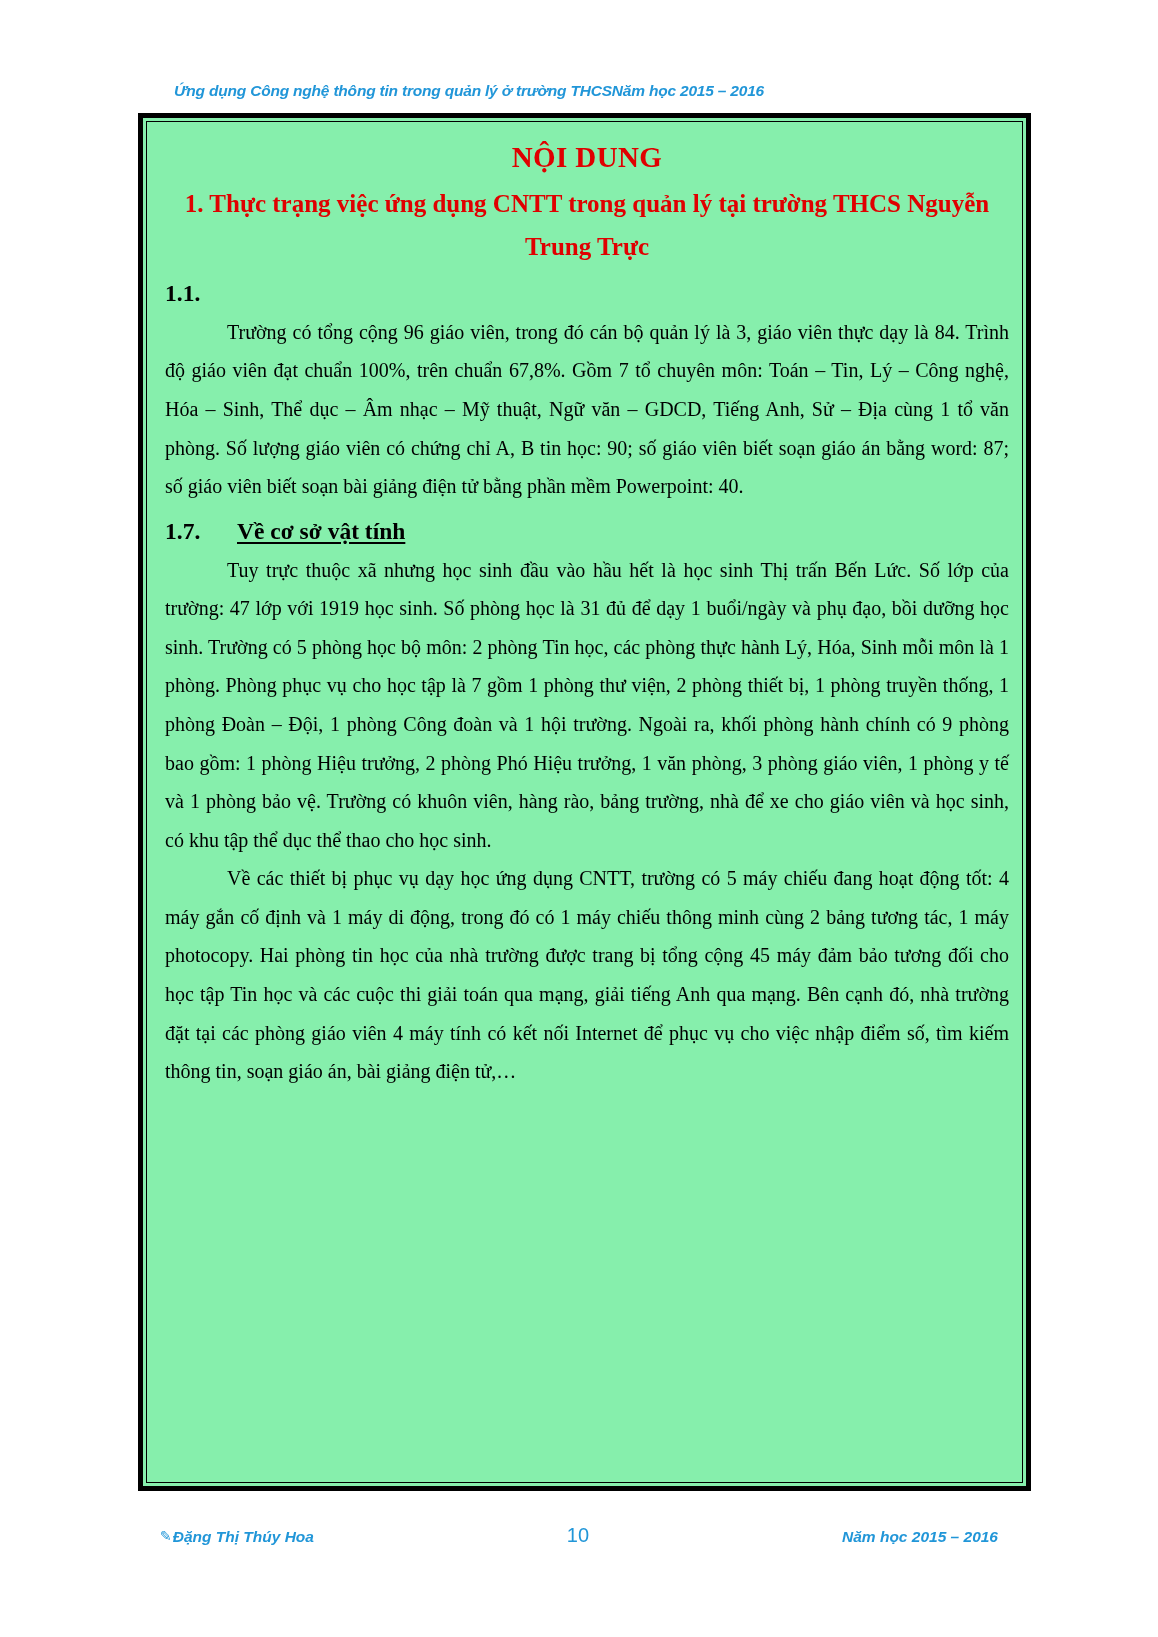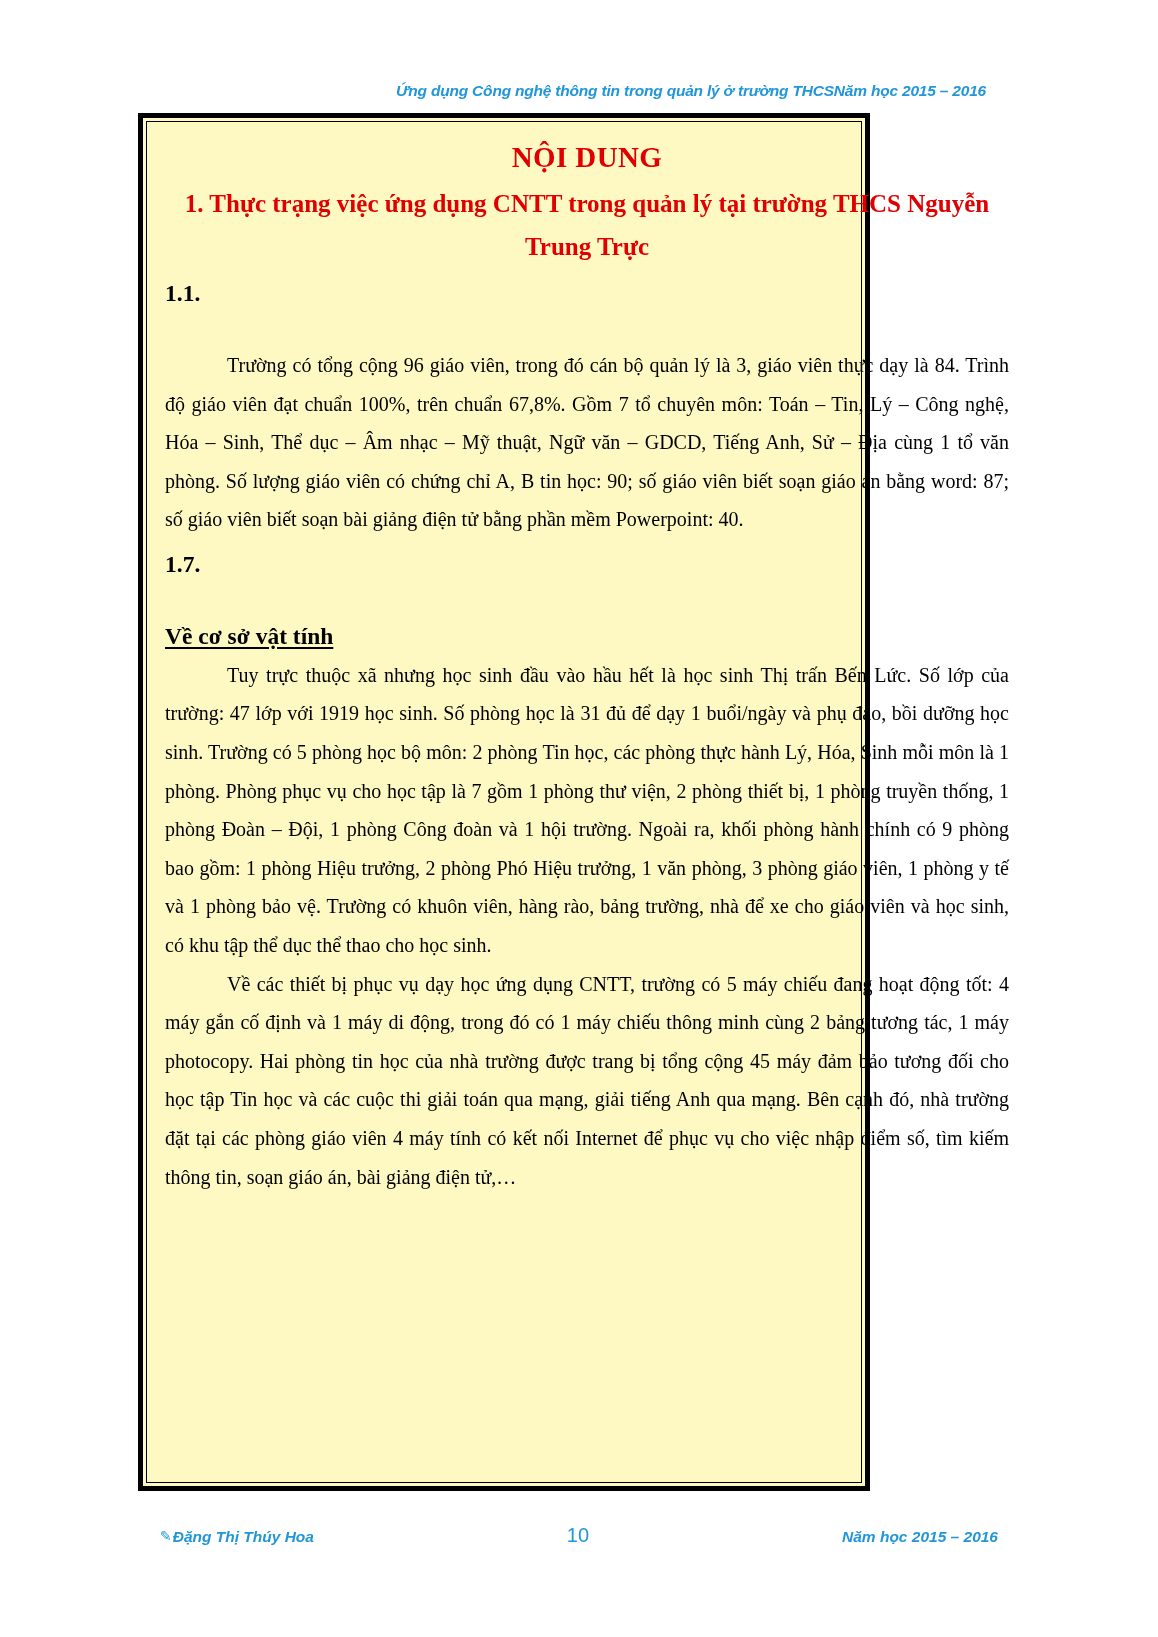--- a/index.html
+++ b/index.html
@@ -19,45 +19,45 @@
     position: absolute;
     left: 0; top: 0;
     width: 1158px;
     height: 1637px;
     background: #ffffff;
   }
 
   
   .run-header {
     position: absolute;
-    left: 148px;
+    left: 174px;
     top: 82px;
     width: 838px;
     display: flex;
-    justify-content: flex-end;
+    justify-content: flex-start;
     align-items: baseline;
     font-family: "Liberation Sans", "DejaVu Sans", sans-serif;
     font-style: italic;
     font-size: 15.5px;
     font-weight: 600;
     letter-spacing: -0.2px;
     color: #2196d8;
     white-space: nowrap;
   }
 
   
   .border-box {
     position: absolute;
     left: 138px;
     top: 113px;
-    width: 732px;
+    width: 893px;
     height: 1378px;
     border: 5px solid #000000;
     box-sizing: border-box;
-    background: #fef9c3;
+    background: #86efac;
   }
   .border-inner {
     position: absolute;
     left: 3px;
     top: 3px;
     right: 3px;
     bottom: 3px;
     border: 1px solid #000000;
     box-sizing: border-box;
   }
@@ -91,21 +91,20 @@
   }
 
   .h2 {
     display: flex;
     align-items: flex-start;
     font-weight: bold;
     font-size: 23.5px;
     color: #000000;
     line-height: 1.65;
     margin: 6px 0 0 0;
-    flex-direction: column;
   }
   .h2 .num {
     width: 72px;
     flex: 0 0 72px;
   }
   .h2 .lbl {
     text-decoration: underline;
     text-underline-offset: 3px;
   }
 

